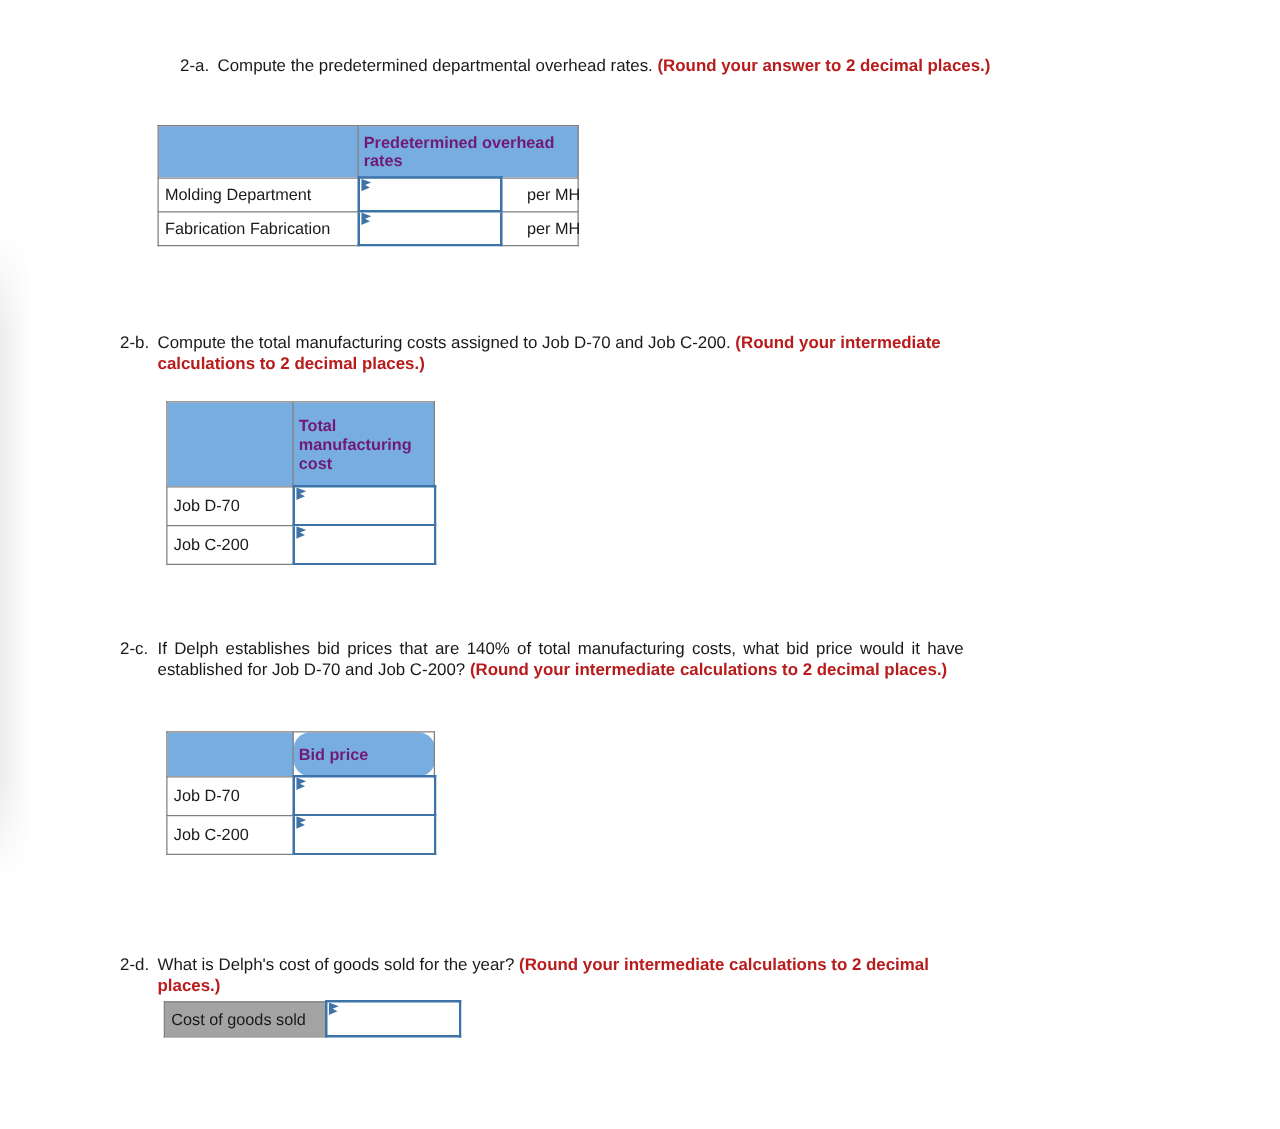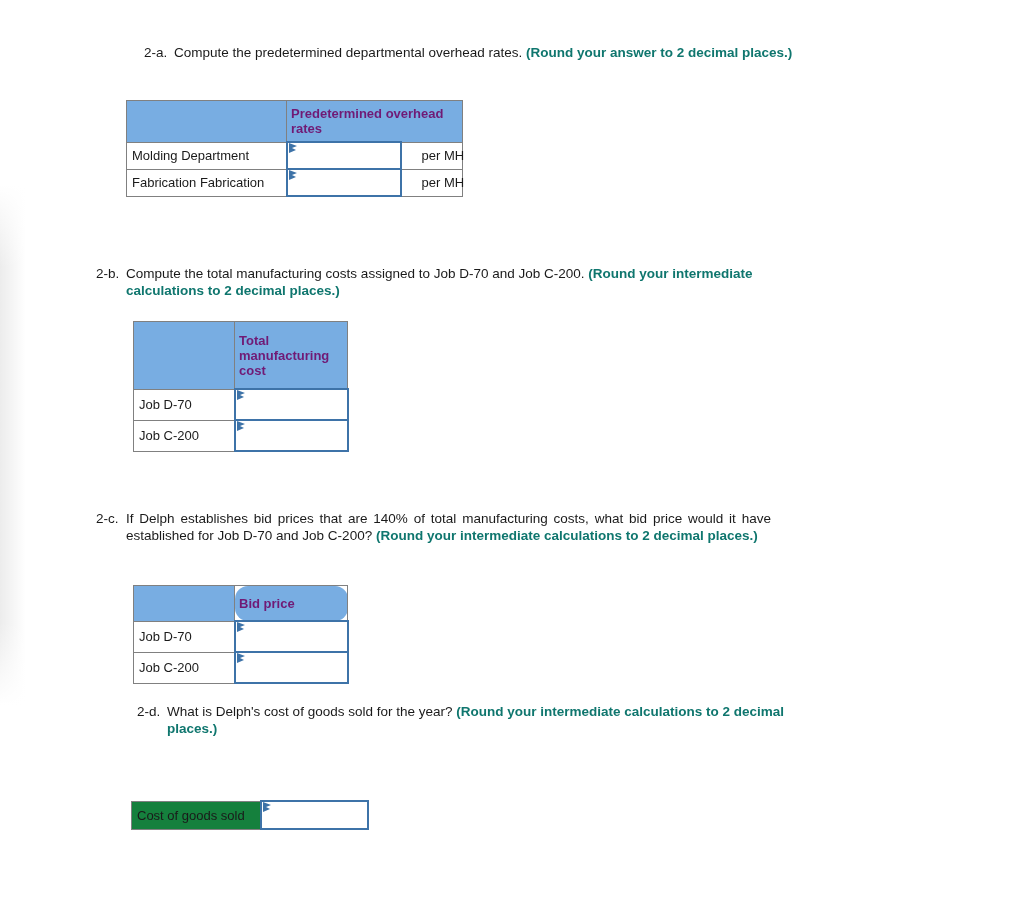--- a/index.html
+++ b/index.html
@@ -65,21 +65,21 @@
   }
   .qblock .qtext {
     margin-left: 30px;
     display: block;
   }
   .qblock.justify .qtext {
     text-align: justify;
     text-align-last: left;
   }
   .red {
-    color: #0f766e;
+    color: #b91c1c;
     font-weight: bold;
   }
 
   
   .tbl {
     position: absolute;
     border-collapse: collapse;
     font-size: 13px;
     table-layout: fixed;
   }
@@ -100,21 +100,21 @@
   .tbl td.hdr-blank {
     background: #78ADE2;
   }
   .tbl td.lbl {
     background: #ffffff;
     text-align: left;
     padding: 0 4px 0 5px;
     white-space: nowrap;
   }
   .tbl td.lbl-blue {
-    background: #15803d;
+    background: #a3a3a3;
     text-align: left;
     padding: 0 4px 0 5px;
     white-space: nowrap;
     font-weight: normal;
   }
   .tbl td.unit {
     background: #ffffff;
     text-align: left;
     padding: 0 4px 0 20px;
     white-space: nowrap;
@@ -263,21 +263,21 @@
         <td class="inp" style="height:29px;">
           <svg class="corner-flag" viewBox="0 0 9 11">
               <path d="M0 0 L8 3 L3 5 L7 7 L0 10 Z" fill="#3E73A8"></path>
             </svg>
           <input class="field" type="text" style="min-height: 25px;" value="">
         </td>
       </tr>
     </tbody>
   </table>
 
-  <div class="qblock" style="left:96px; top:704px; width:680px;margin-left:41px;">
+  <div class="qblock" style="left:96px; top:764px; width:680px;">
     <span class="qnum">2-d.</span>
     <span class="qtext"><span>What is Delph's cost of goods sold for the year? </span><span class="red">(Round your intermediate calculations to 2 decimal places.)</span></span>
   </div>
 
   <table class="tbl" style="left:131px; top:800px; width:236px;">
     <colgroup>
       <col style="width:129px">
       <col style="width:107px">
     </colgroup>
     <tbody>

